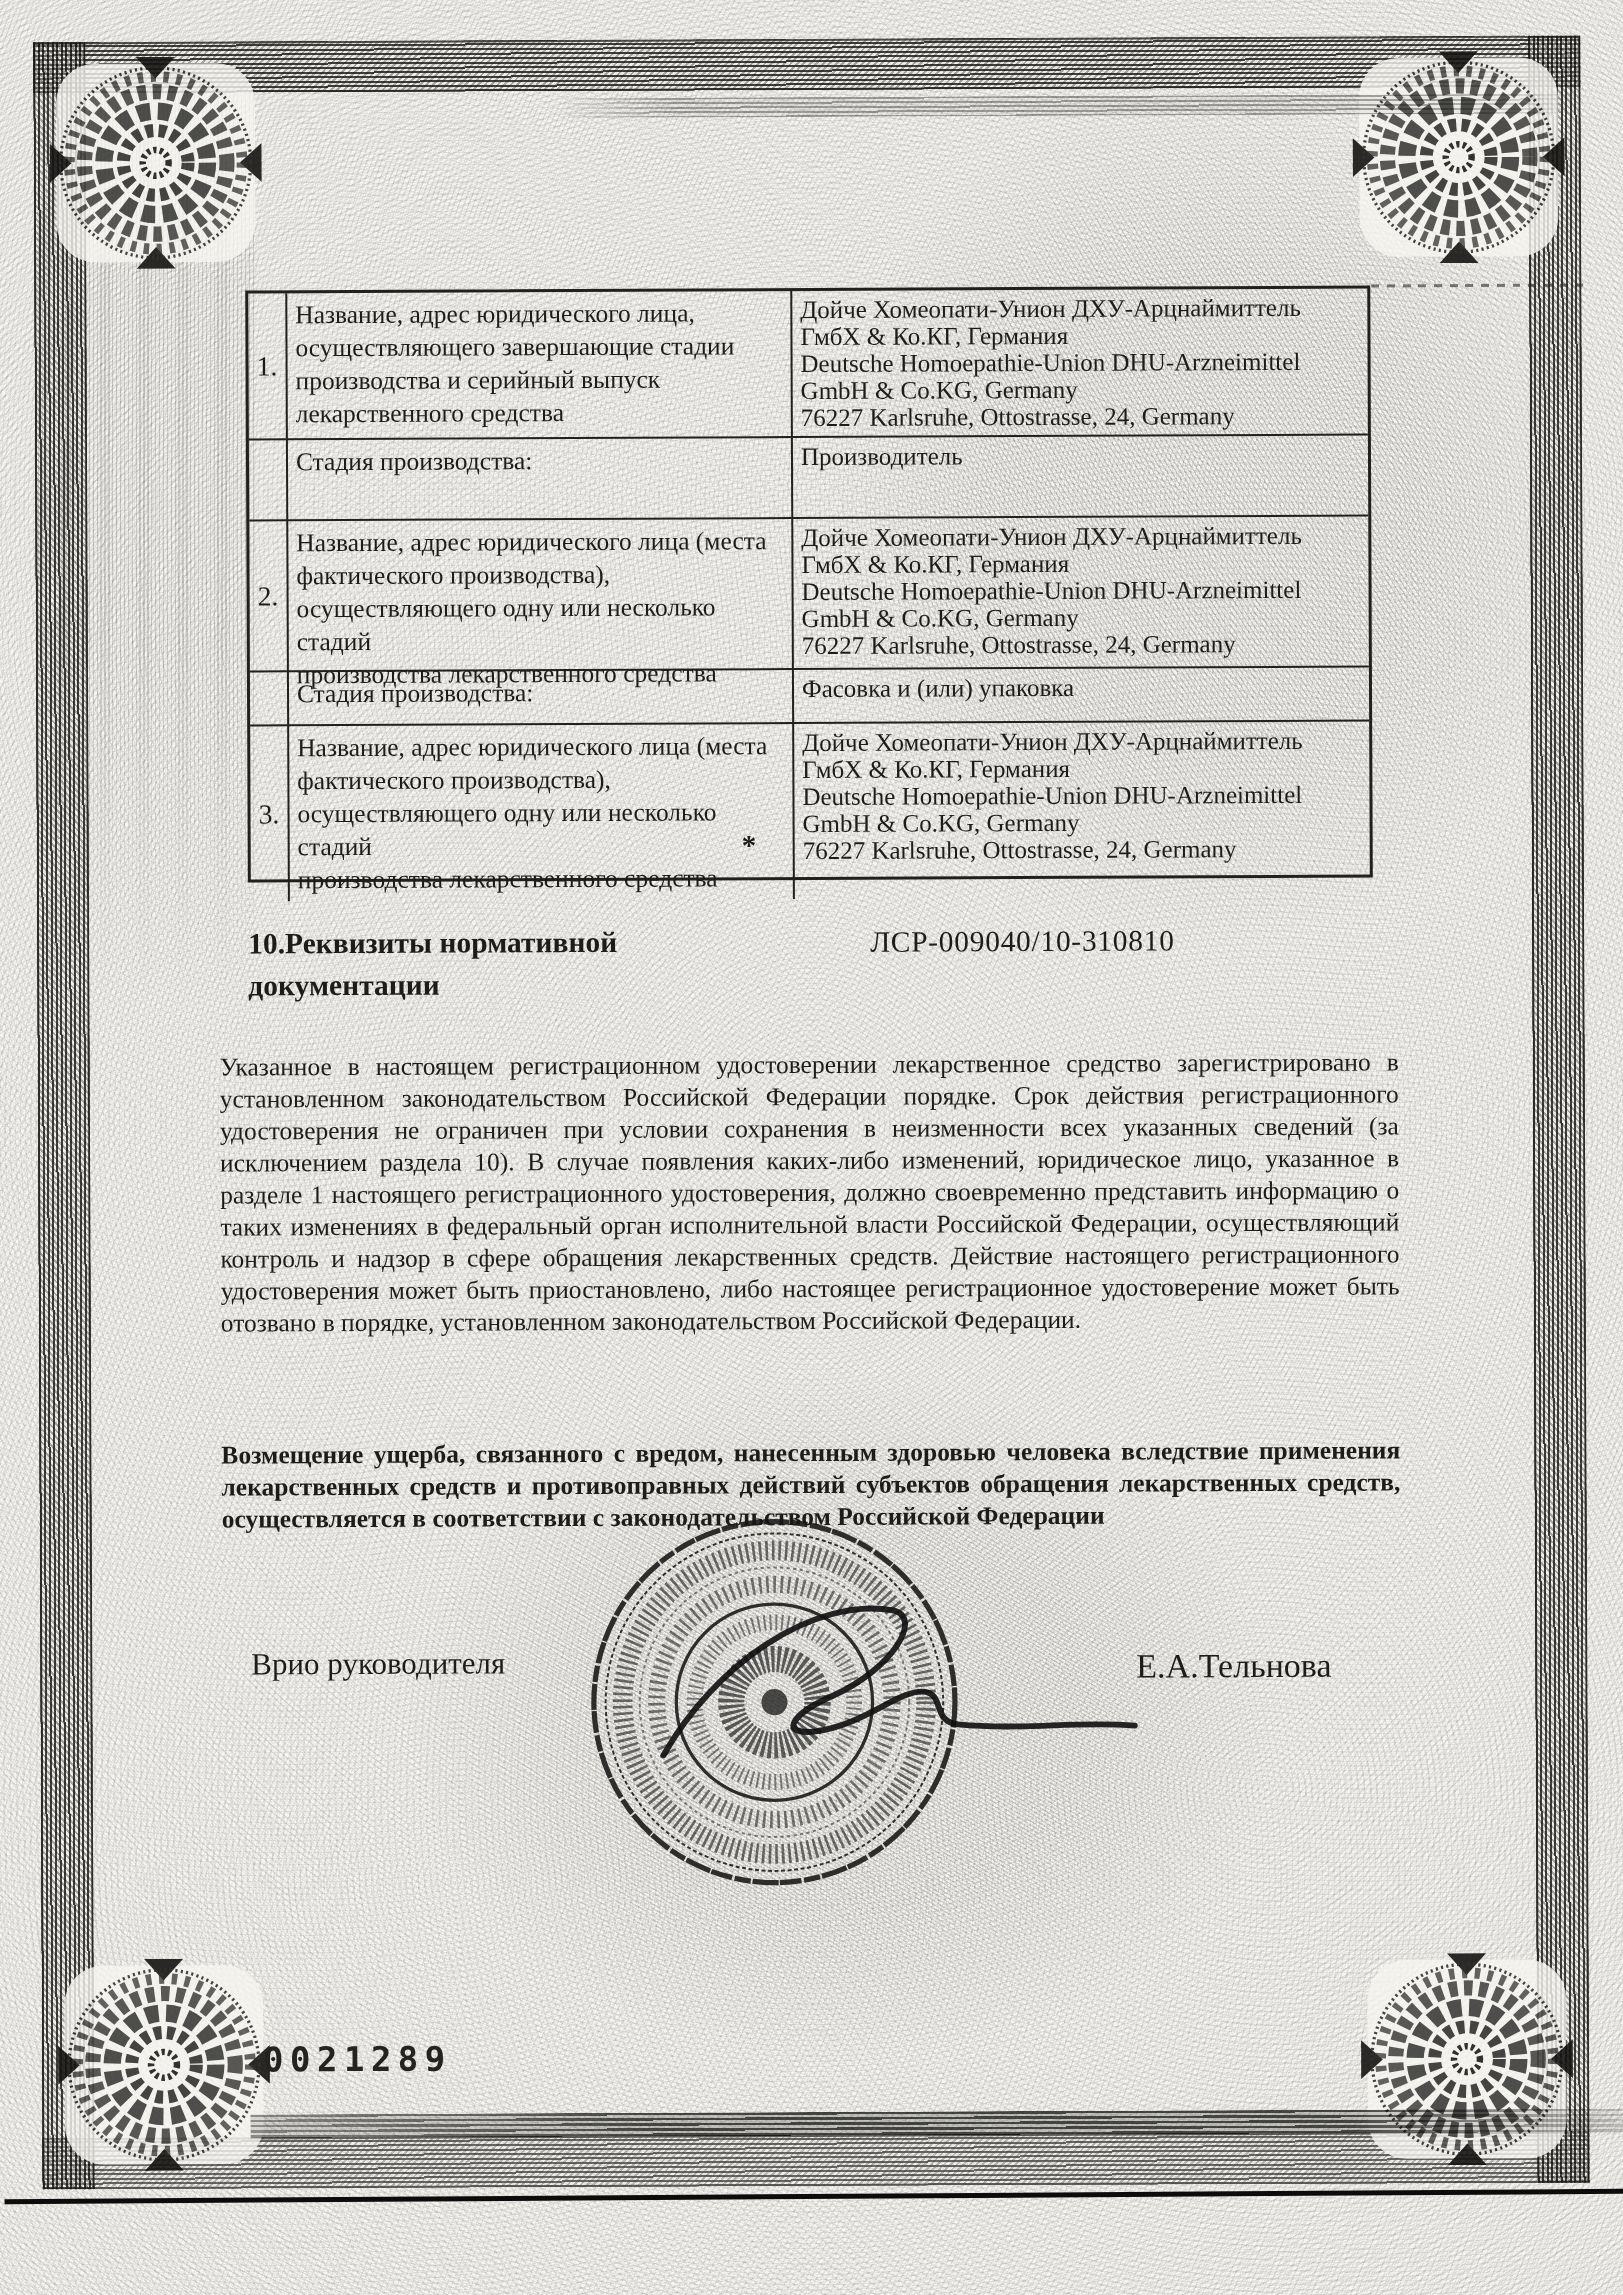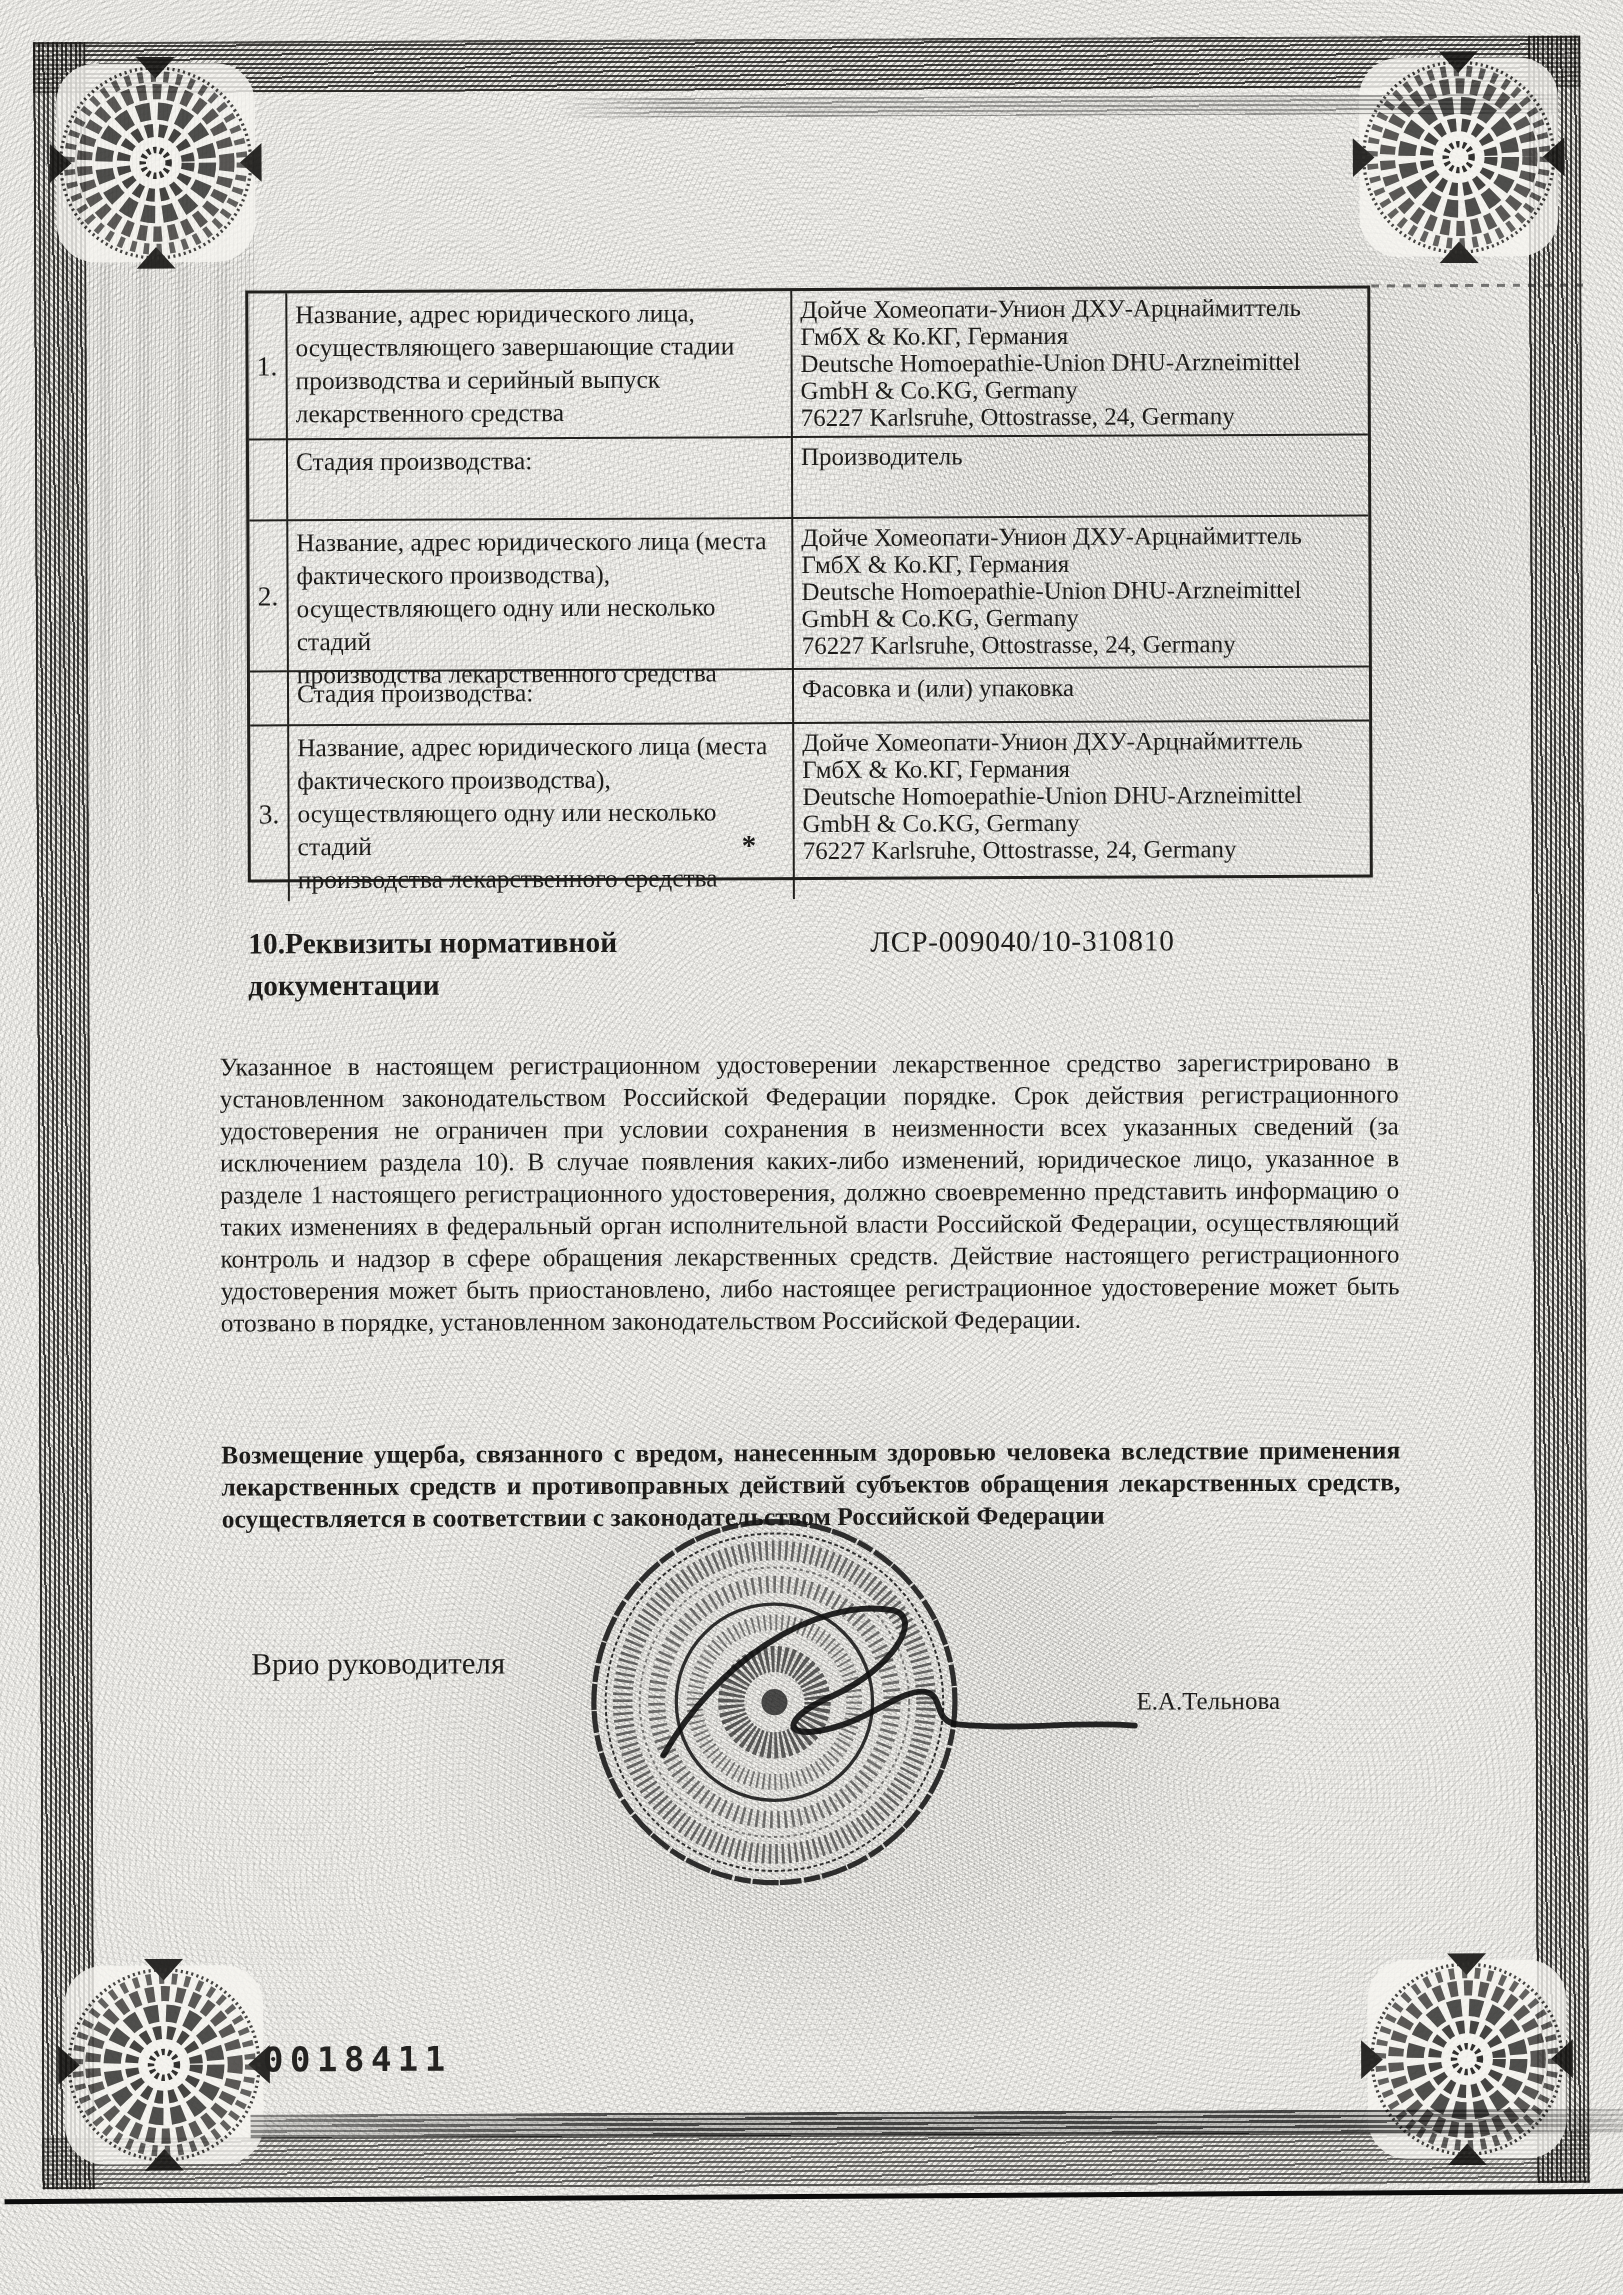--- a/index.html
+++ b/index.html
@@ -83,21 +83,21 @@
   }
   .sec10-number{position:absolute;left:871px;top:926px;font-size:29.5px;letter-spacing:0.7px;}
 
   
   .para{position:absolute;left:220px;width:1179px;font-size:25.5px;line-height:32px;text-align:justify;}
   .para-1{top:1049px;}
   .para-2{top:1437px;font-weight:bold;}
 
   
   .sign-role{position:absolute;left:249px;top:1644px;font-size:31px;}
-  .sign-name{position:absolute;left:1134px;top:1649px;font-size:25px;margin-top:40px;}
+  .sign-name{position:absolute;left:1134px;top:1649px;font-size:34px;}
   .stamp{position:absolute;left:581px;top:1511px;width:382px;height:382px;opacity:.88;}
   .sig-svg{position:absolute;left:615px;top:1558px;width:550px;height:249px;}
 
   
   .serial{
     position:absolute;left:259px;top:2037px;
     font-family:"DejaVu Sans Mono",monospace;font-weight:bold;
     font-size:34px;letter-spacing:6.5px;color:#242321;
   }
 
@@ -233,17 +233,17 @@
       <circle cx="292" cy="292" r="150" fill="none" stroke="#161616" stroke-width="5"></circle>
       <circle cx="292" cy="292" r="122" fill="none" stroke="#1b1b1b" stroke-width="24" stroke-dasharray="3 6" opacity=".6"></circle>
       <circle cx="292" cy="292" r="66" fill="none" stroke="#151515" stroke-width="40" stroke-dasharray="5 4" opacity=".75"></circle>
       <circle cx="292" cy="292" r="20" fill="#151515" opacity=".85"></circle>
     </svg>
 
     <svg class="sig-svg" viewBox="0 0 840 380">
       <path d="M70 300 C150 160 300 60 420 80 C470 90 420 170 330 210 C260 240 250 270 300 265 C380 255 430 200 470 205 C500 210 480 250 520 255 C620 265 700 250 790 258" fill="none" stroke="#101010" stroke-width="9" stroke-linecap="round" opacity=".9"></path>
     </svg>
 
-    <div class="serial">0018411</div>
+    <div class="serial">0021289</div>
 
   </div>
 </div>
 
 
 </body></html>

